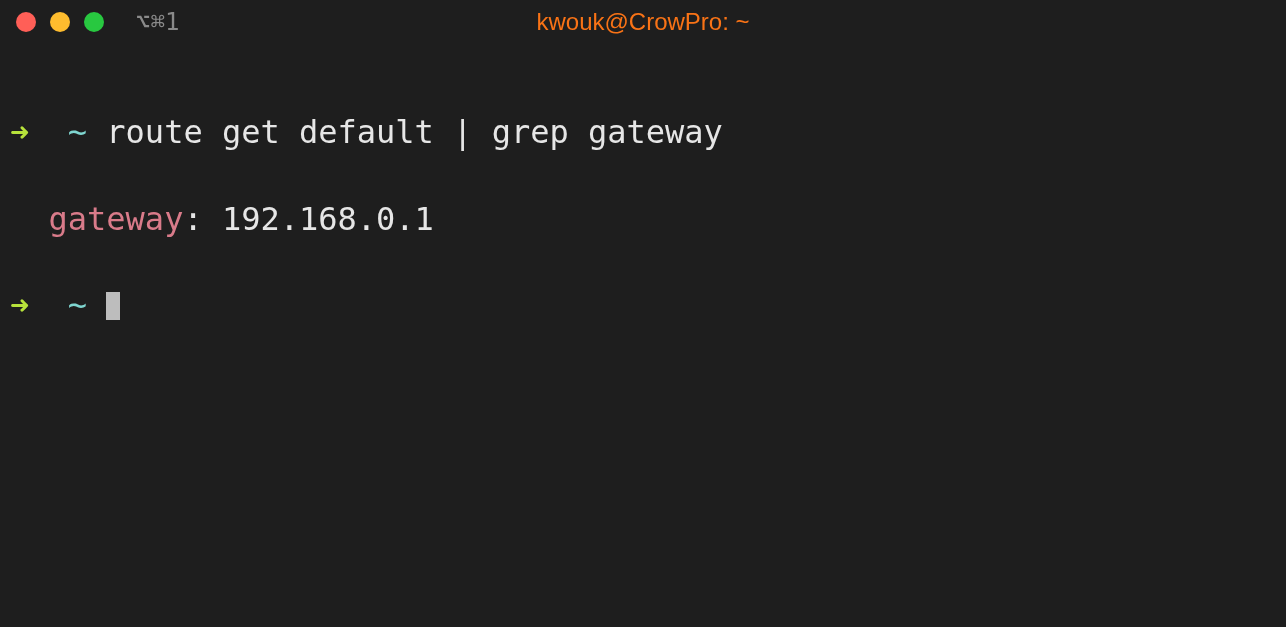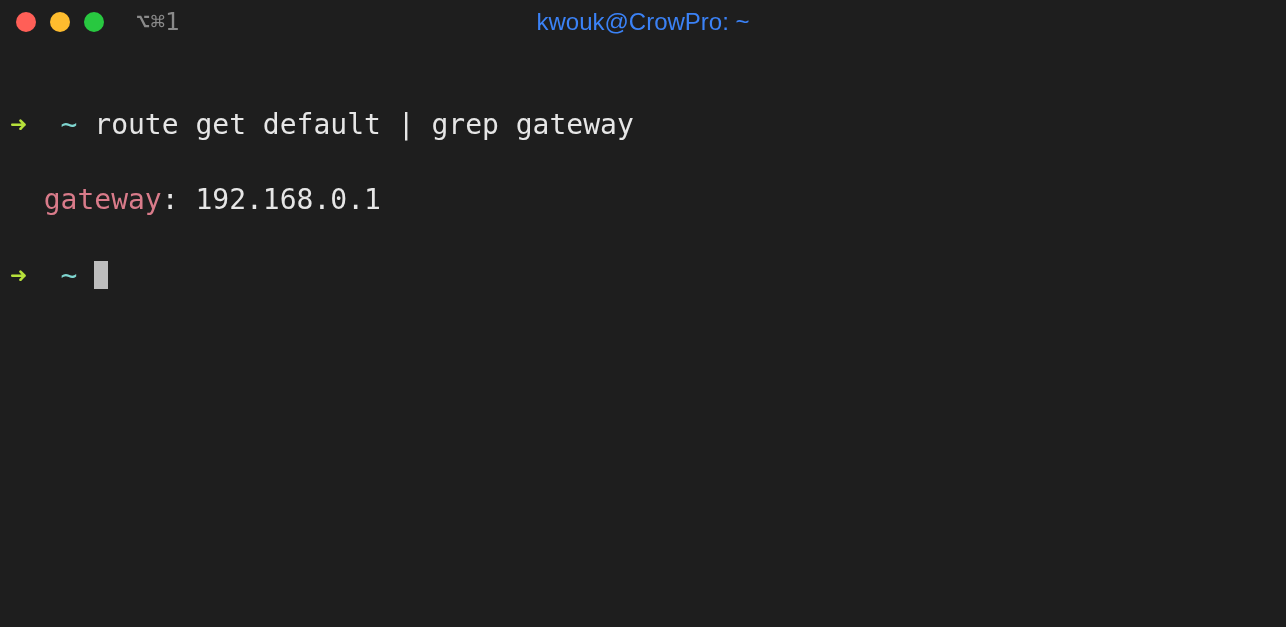--- a/index.html
+++ b/index.html
@@ -36,27 +36,27 @@
     color: #8a8a8a;
     font-size: 24px;
     display: flex;
     align-items: center;
     gap: 2px;
   }
   .title {
     position: absolute;
     left: 50%;
     transform: translateX(-50%);
-    color: #3b82f6;
+    color: #f97316;
     font-size: 24px;
     font-family: -apple-system, "Helvetica Neue", Arial, sans-serif;
   }
   .terminal-body {
     padding: 24px 10px 10px 10px;
-    font-size: 28px;
+    font-size: 32px;
     line-height: 1.35;
     color: #e6e6e6;
     white-space: pre;
   }
   .line { display: block; }
   .arrow { color: #b7e23b; font-weight: bold; }
   .tilde { color: #7fd6d0; }
   .cmd   { color: #e6e6e6; }
   .key   { color: #d97b8a; font-weight: normal; }
   .val   { color: #e6e6e6; }

